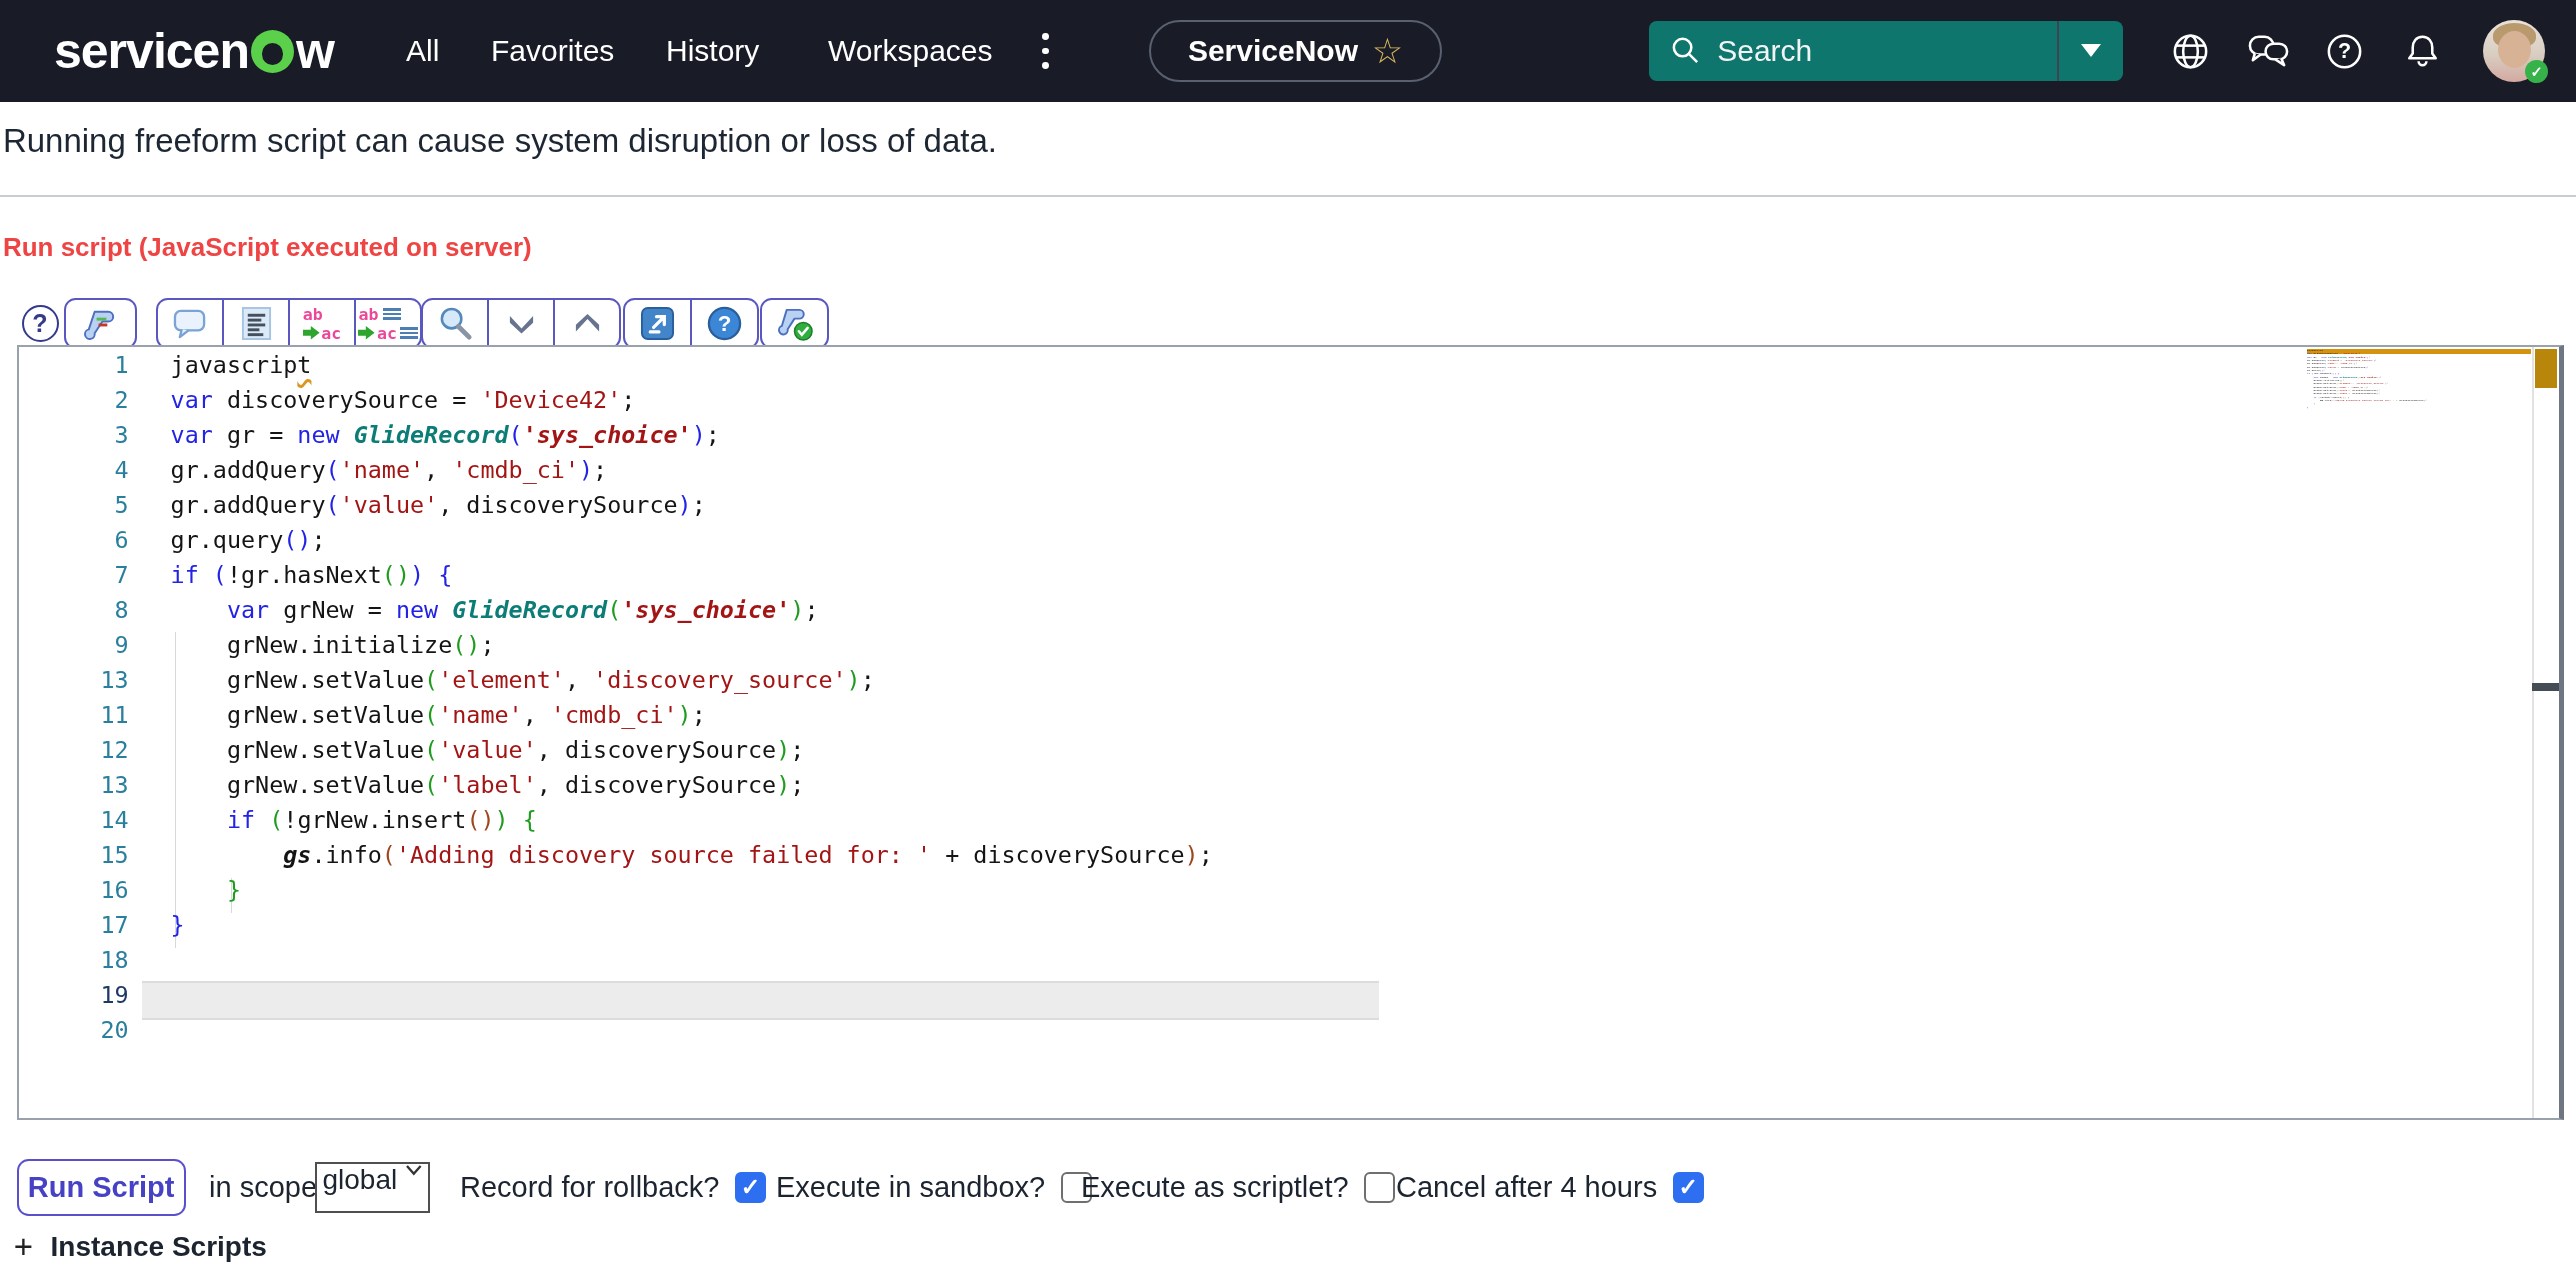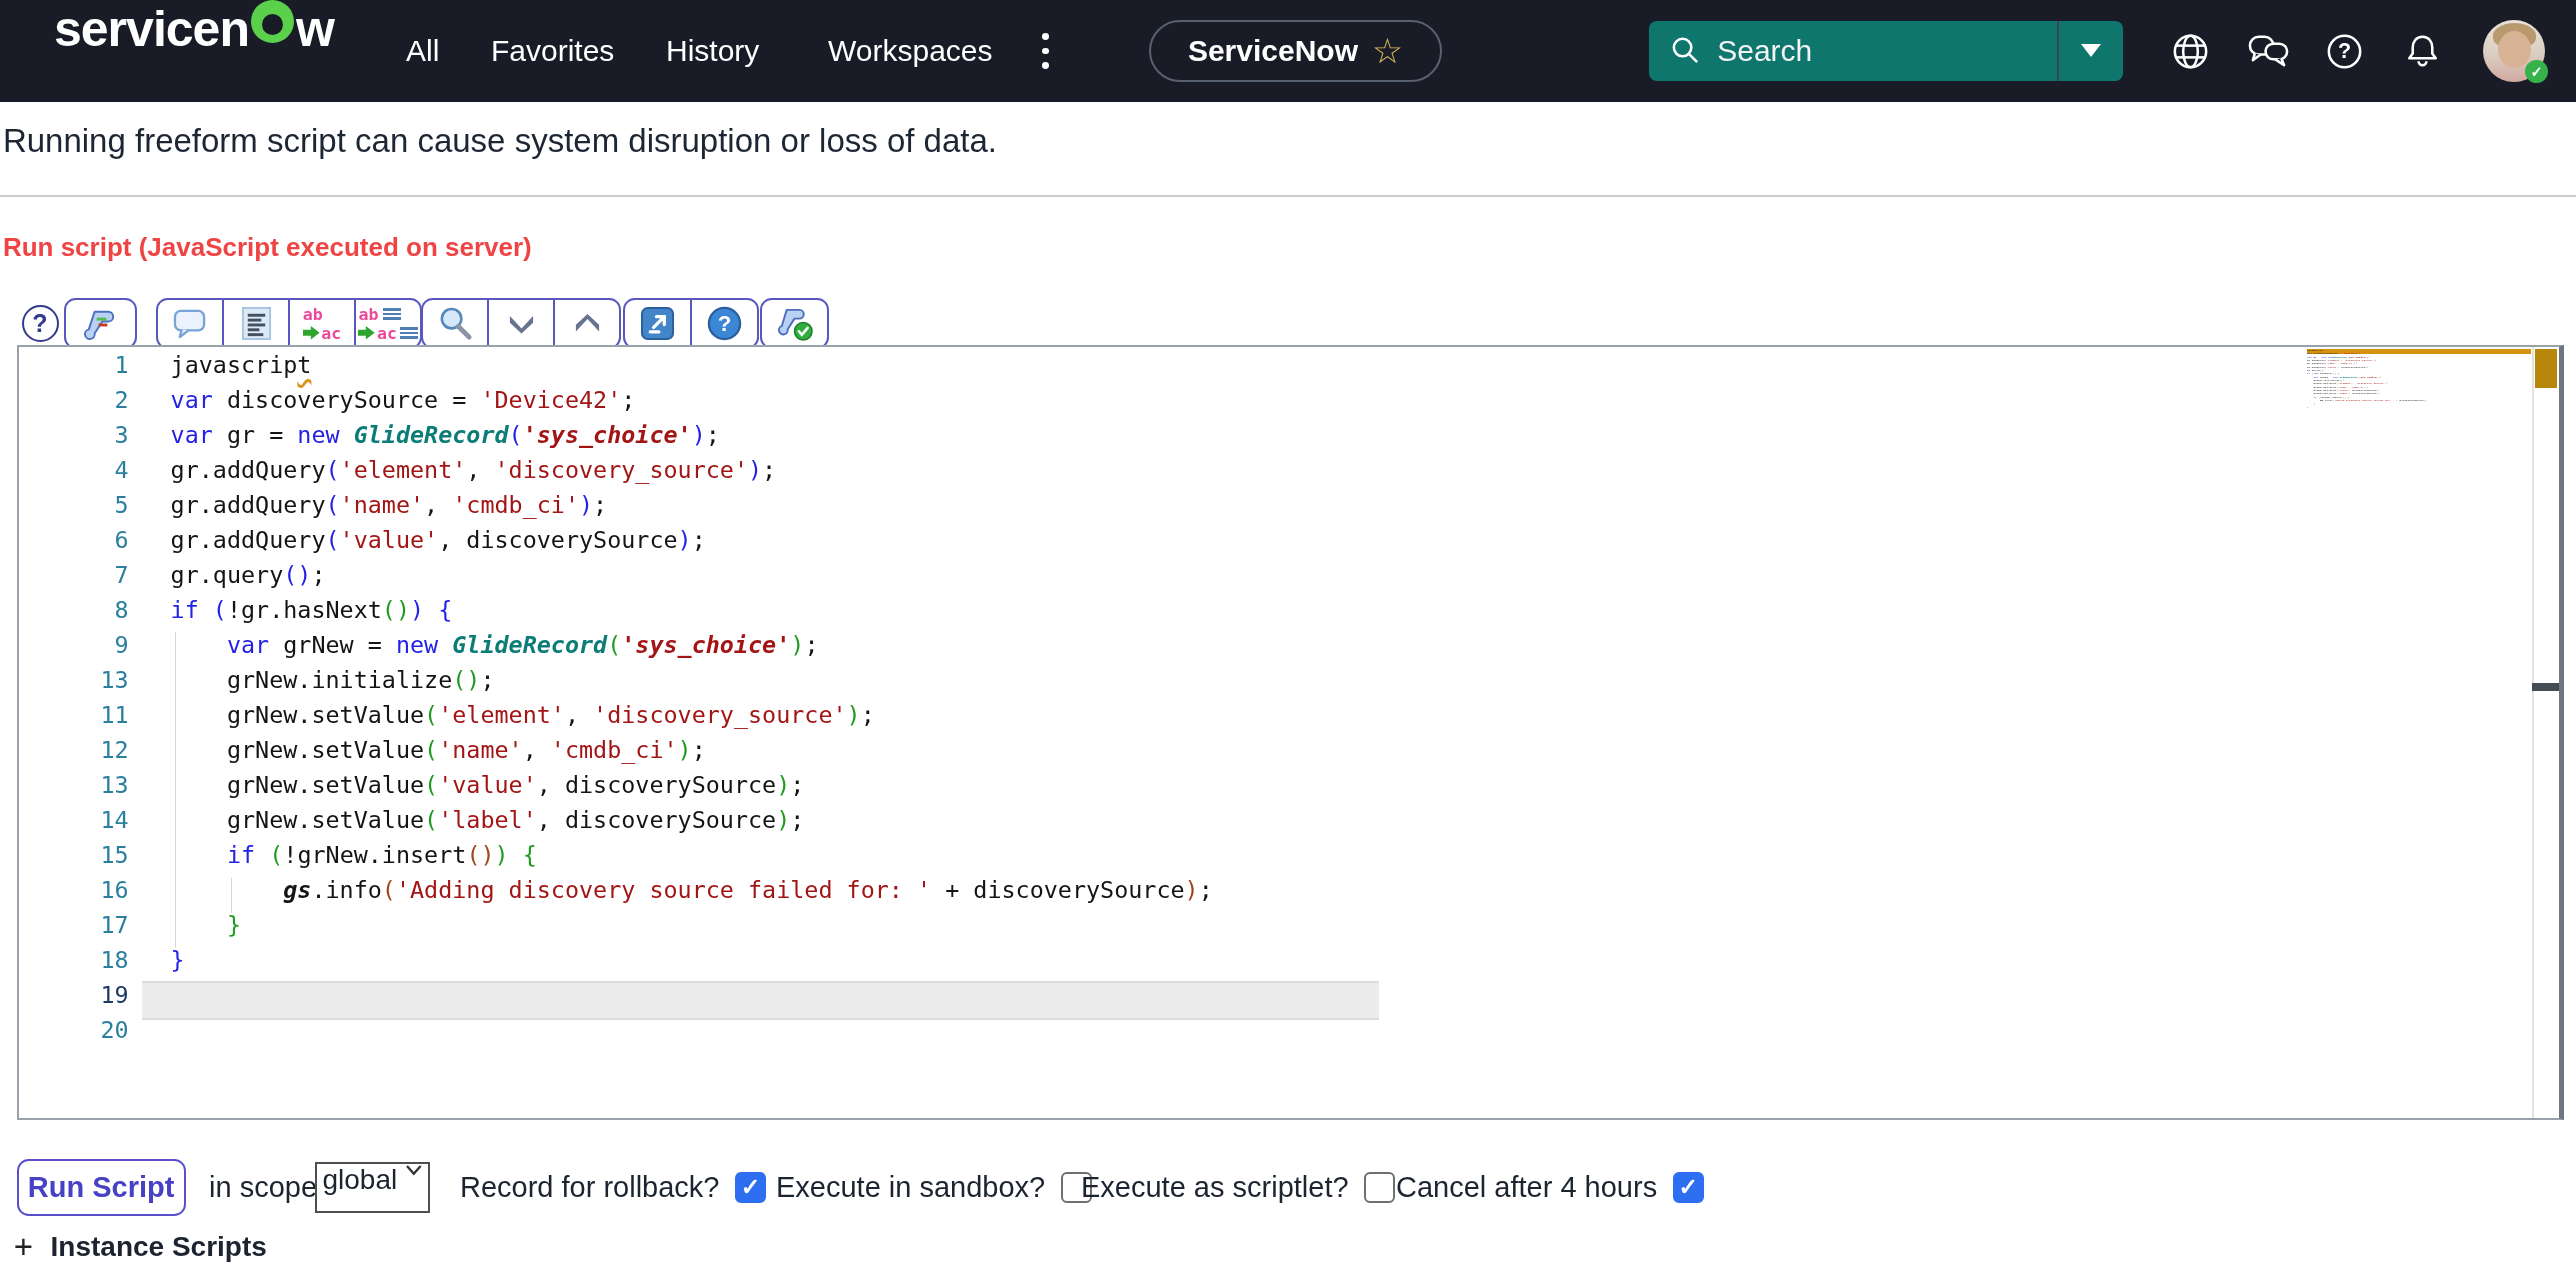--- a/index.html
+++ b/index.html
@@ -1,20 +1,20 @@
 <!DOCTYPE html>
 <html><head>
 <meta charset="utf-8">
 <style>
   html,body{margin:0;padding:0;background:#fff;}
   body{width:2576px;height:1278px;position:relative;font-family:"Liberation Sans",sans-serif;overflow:hidden;}
 
   
   #nav{position:absolute;left:0;top:0;width:2576px;height:102px;background:#191c27;}
-  #brand{position:absolute;left:54px;top:0;height:102px;display:flex;align-items:flex-start;font-weight:bold;font-size:50px;letter-spacing:-1px;color:#fff;}
+  #brand{position:absolute;left:54px;top:0;height:102px;display:flex;align-items:center;font-weight:bold;font-size:50px;letter-spacing:-1px;color:#fff;}
   #brand .o{position:relative;display:inline-block;width:43px;height:43px;margin:0 2px;}
   #brand .o .ring{position:absolute;left:0;top:0;width:43px;height:43px;border-radius:50%;background:#5bd14b;}
   #brand .o .hole{position:absolute;left:10.7px;top:13.7px;width:21.5px;height:21.5px;border-radius:50%;background:#191c27;}
   .navlink{position:absolute;top:0;height:102px;display:flex;align-items:center;color:#fff;font-size:30px;cursor:pointer;}
   #kebab{position:absolute;left:1042px;top:0;height:102px;display:flex;flex-direction:column;justify-content:center;gap:7.8px;}
   #kebab i{width:6.8px;height:6.8px;border-radius:50%;background:#fff;display:block;}
   #pill{position:absolute;left:1149px;top:19.5px;width:293px;height:62px;border:2px solid #596070;border-radius:33px;display:flex;align-items:center;justify-content:center;gap:13.7px;color:#fff;font-weight:bold;font-size:30px;box-sizing:border-box;}
   #pill .star{color:#d9b85c;font-size:35px;font-weight:normal;}
   #search{position:absolute;left:1649px;top:20.5px;width:474px;height:60px;background:#0f766e;border-radius:7.8px;display:flex;align-items:center;box-sizing:border-box;}
   #search input{background:transparent;border:none;outline:none;color:#f2f3f5;font-size:30px;font-family:"Liberation Sans",sans-serif;width:322px;}
@@ -316,21 +316,20 @@
       <div>16</div>
       <div>17</div>
       <div>18</div>
       <div class="act">19</div>
       <div>20</div>
     </div>
   <div id="lines">
       <div class="cl"><span class="d">javascrip</span><span class="d w">t</span></div>
       <div class="cl"><span class="k">var</span><span class="d"> discoverySource = </span><span class="s">'Device42'</span><span class="d">;</span></div>
       <div class="cl"><span class="k">var</span><span class="d"> gr = </span><span class="k">new</span><span class="d"> </span><span class="t">GlideRecord</span><span class="b1">(</span><span class="ts">'sys_choice'</span><span class="b1">)</span><span class="d">;</span></div>
-      <div class="cl"><span class="d">gr.addQuery</span><span class="b1">(</span><span class="s">'element'</span><span class="d">, </span><span class="s">'discovery_source'</span><span class="b1">)</span><span class="d">;</span></div>
       <div class="cl"><span class="d">gr.addQuery</span><span class="b1">(</span><span class="s">'name'</span><span class="d">, </span><span class="s">'cmdb_ci'</span><span class="b1">)</span><span class="d">;</span></div>
       <div class="cl"><span class="d">gr.addQuery</span><span class="b1">(</span><span class="s">'value'</span><span class="d">, discoverySource</span><span class="b1">)</span><span class="d">;</span></div>
       <div class="cl"><span class="d">gr.query</span><span class="b1">()</span><span class="d">;</span></div>
       <div class="cl"><span class="k">if</span><span class="d"> </span><span class="b1">(</span><span class="d">!gr.hasNext</span><span class="b2">()</span><span class="b1">)</span><span class="d"> </span><span class="b1">{</span></div>
       <div class="cl"><span class="d">    </span><span class="k">var</span><span class="d"> grNew = </span><span class="k">new</span><span class="d"> </span><span class="t">GlideRecord</span><span class="b2">(</span><span class="ts">'sys_choice'</span><span class="b2">)</span><span class="d">;</span></div>
       <div class="cl"><span class="d">    grNew.initialize</span><span class="b2">()</span><span class="d">;</span></div>
       <div class="cl"><span class="d">    grNew.setValue</span><span class="b2">(</span><span class="s">'element'</span><span class="d">, </span><span class="s">'discovery_source'</span><span class="b2">)</span><span class="d">;</span></div>
       <div class="cl"><span class="d">    grNew.setValue</span><span class="b2">(</span><span class="s">'name'</span><span class="d">, </span><span class="s">'cmdb_ci'</span><span class="b2">)</span><span class="d">;</span></div>
       <div class="cl"><span class="d">    grNew.setValue</span><span class="b2">(</span><span class="s">'value'</span><span class="d">, discoverySource</span><span class="b2">)</span><span class="d">;</span></div>
       <div class="cl"><span class="d">    grNew.setValue</span><span class="b2">(</span><span class="s">'label'</span><span class="d">, discoverySource</span><span class="b2">)</span><span class="d">;</span></div>

